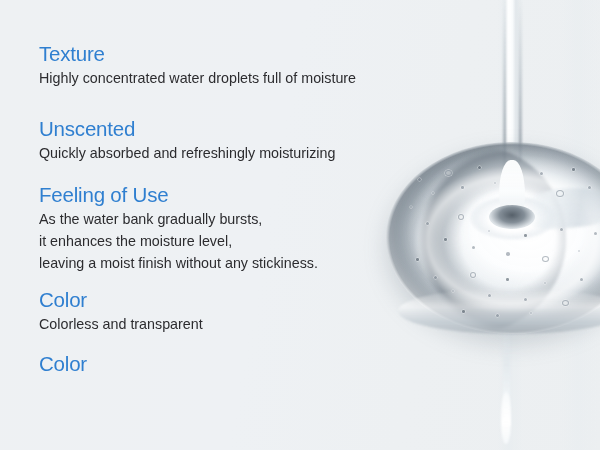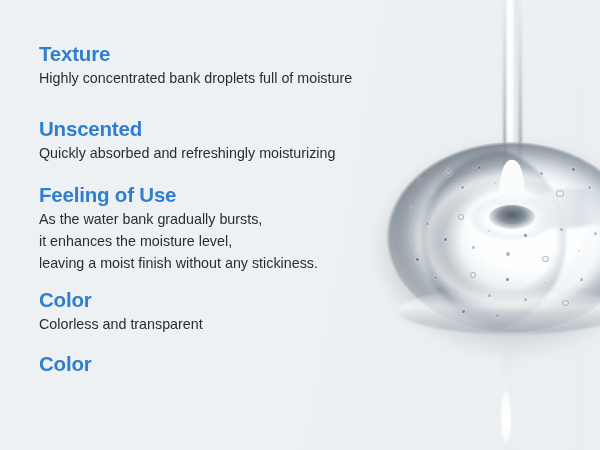--- a/index.html
+++ b/index.html
@@ -258,21 +258,21 @@
   .text-col {
     position: absolute;
     left: 39px;
     top: 0;
     width: 350px;
     height: 450px;
   }
   .feature-block { position: absolute; left: 0; width: 350px; }
   .feature-title {
     color: #2f7fd0;
-    font-weight: bold;
+    font-weight: normal;
     font-size: 20.5px;
     letter-spacing: -0.2px;
     line-height: 24px;
     margin: 0 0 2px 0;
     white-space: nowrap;
   }
   .feature-desc {
     color: #2c2c2f;
     font-size: 14.3px;
     line-height: 21.8px;
@@ -346,21 +346,21 @@
     <div class="bubble" style="left:580px;top:278px;width:3px;height:3px;"></div>
     <div class="bubble dk" style="left:462px;top:310px;width:2.5px;height:2.5px;"></div>
     <div class="bubble" style="left:496px;top:314px;width:3px;height:3px;"></div>
     <div class="bubble lt" style="left:530px;top:312px;width:2px;height:2px;"></div>
   </div>
 
   <div class="text-col">
 
     <div class="feature-block blk-texture">
       <p class="feature-title">Texture</p>
-      <p class="feature-desc">Highly concentrated bank droplets full of moisture</p>
+      <p class="feature-desc">Highly concentrated water droplets full of moisture</p>
     </div>
 
     <div class="feature-block blk-viscosity">
       <p class="feature-title">Unscented</p>
       <p class="feature-desc">Quickly absorbed and refreshingly moisturizing</p>
     </div>
 
     <div class="feature-block blk-feeling">
       <p class="feature-title">Feeling of Use</p>
       <p class="feature-desc">As the water bank gradually bursts,

